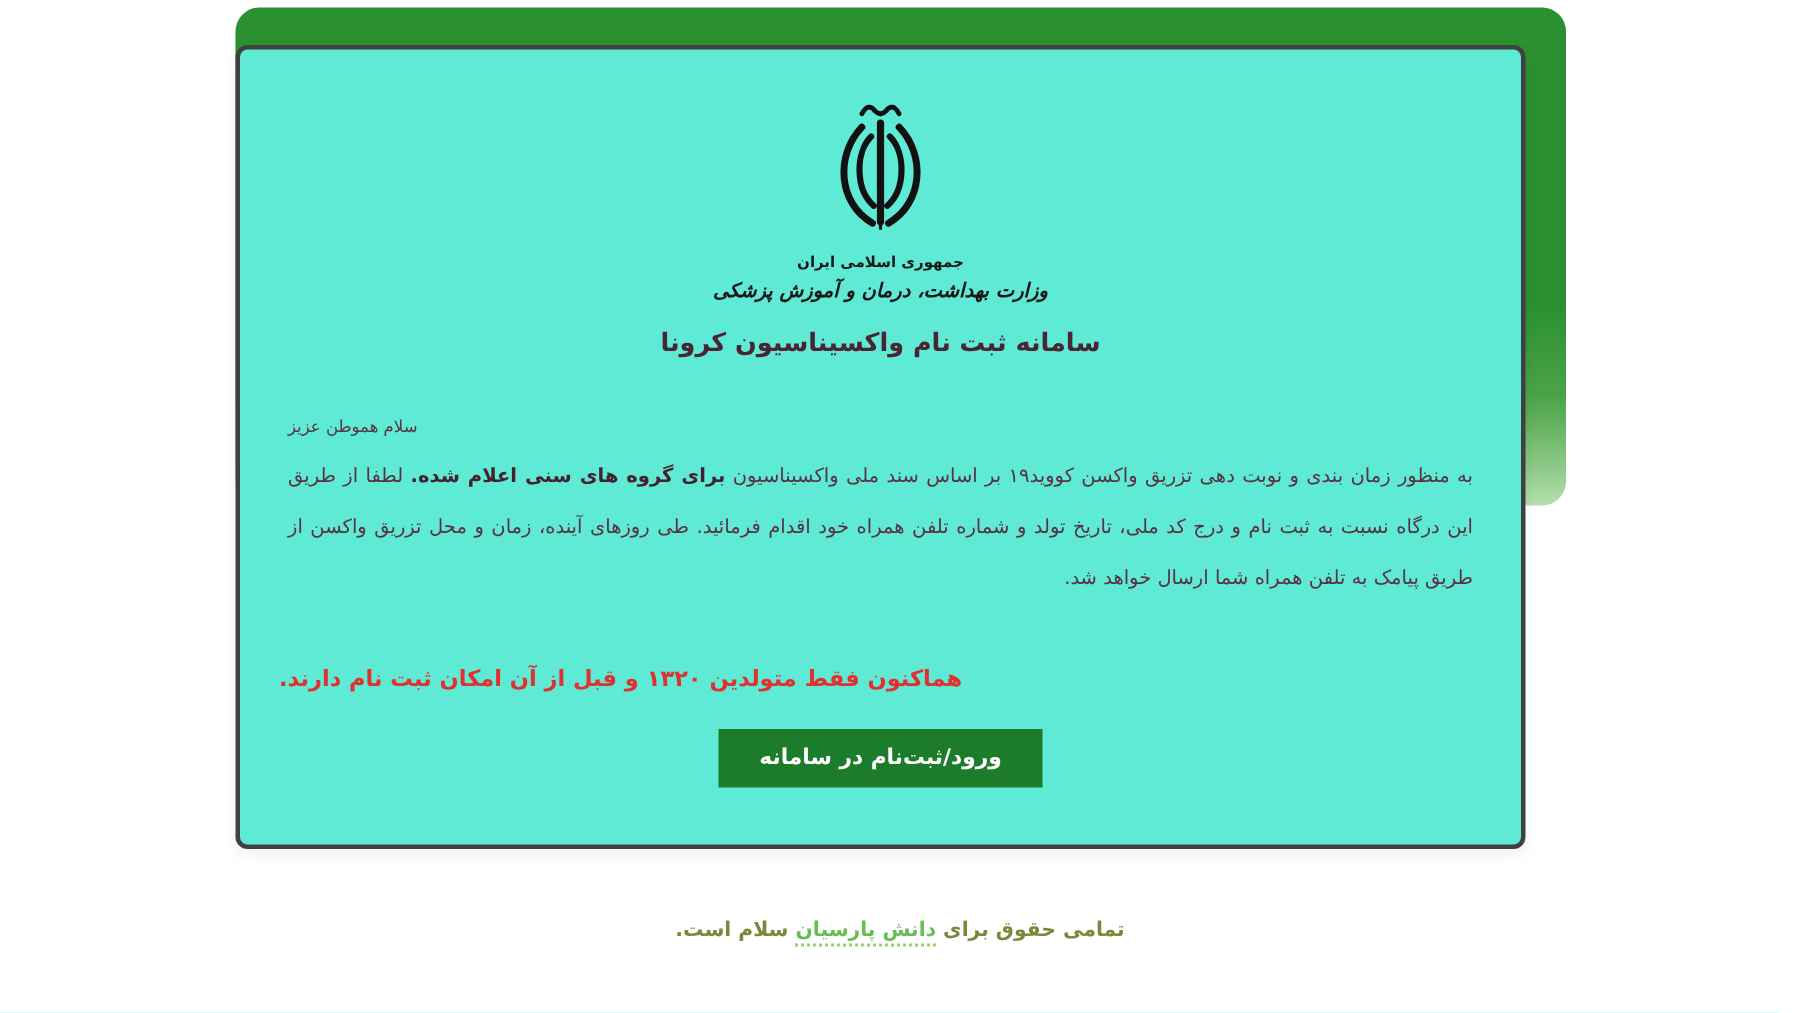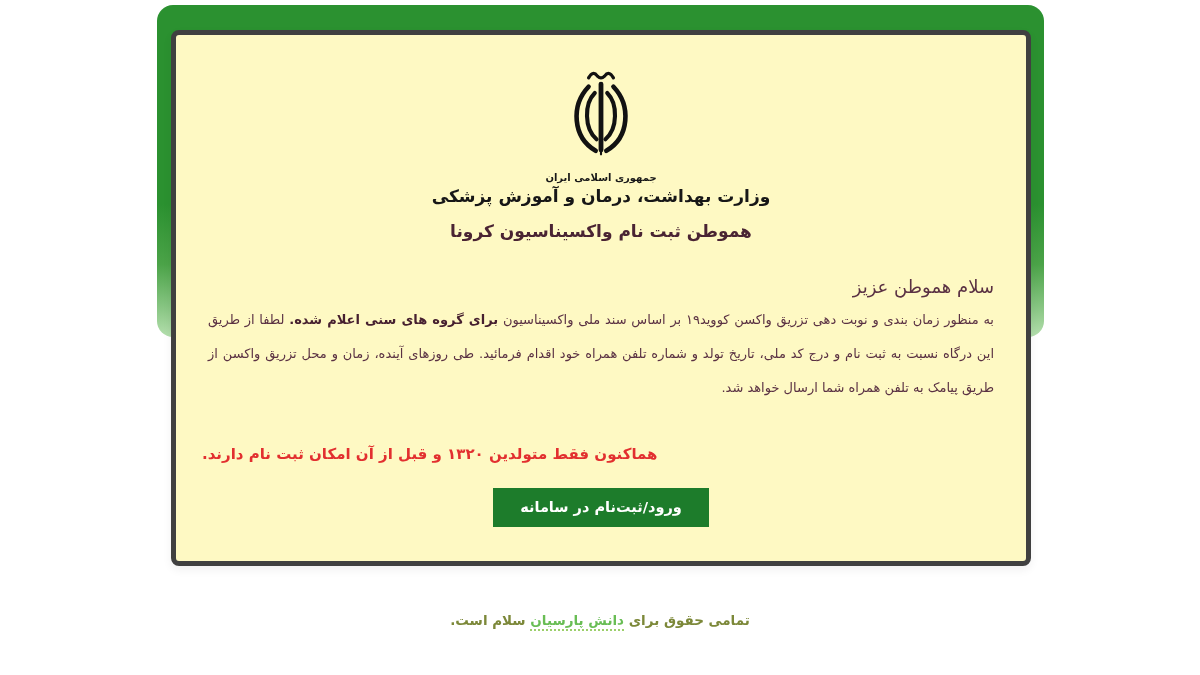--- a/index.html
+++ b/index.html
@@ -16,44 +16,44 @@
     direction:rtl;
   }
   
   .green-frame {
     position:absolute; left:157px; top:5px;
     width:887px; height:332px;
     border-radius:16px;
     background:linear-gradient(180deg,#2b9130 0%,#2b9130 60%,#4ba348 78%,#8cc887 92%,#b5dfae 100%);
   }
   .card {
-    position:absolute; left:171px; top:30px;
+    position:absolute; left:157px; top:30px;
     width:860px; height:536px;
-    background:#fef9c3;
-    border:5px solid #404040;
+    background:#5eead4;
+    border:3px solid #404040;
     border-radius:8px;
     box-shadow:0 4px 10px rgba(0,0,0,.06);
     padding:34px 26px 0;
     text-align:center;
   }
   .emblem-wrap { line-height:0; }
   .emblem-caption-1 {
     font-size:10px; font-weight:bold; color:#171717;
     line-height:14px; margin-top:6px;
   }
   .emblem-caption-2 {
-    font-size:17px; font-weight:bold; color:#171717;
-    line-height:17px; margin-top:3px;
+    font-size:13px; font-weight:bold; color:#171717;
+    line-height:17px; margin-top:3px;font-style:italic;
   }
   .title {
     font-size:17px; font-weight:bold; color:#4a2433;
     margin:14px 0 0; line-height:24px;
   }
   .greeting {
-    text-align:right; font-size:18px; color:#5a3143;
+    text-align:left; font-size:11px; color:#5a3143;
     margin:32px 6px 0; line-height:24px;
   }
   .body-text {
     direction:rtl; text-align:justify;
     font-size:13px; line-height:34px; color:#5a3143;
     margin:4px 6px 0;
   }
   .body-text .seg-bold { font-weight:bold; color:#46202f; }
   .warning {
     color:#e22f2f; font-weight:bold; font-size:15px;
@@ -101,21 +101,21 @@
         <path d="M43,27 C31,39 31,67 45,79" stroke-width="4.6"></path>
         <path d="M57,27 C69,39 69,67 55,79" stroke-width="4.6"></path>
 
         <path d="M36,20 C16,41 18,77 44,92" stroke-width="5.2"></path>
         <path d="M64,20 C84,41 82,77 56,92" stroke-width="5.2"></path>
       </svg>
       <div class="emblem-caption-1">جمهوری اسلامی ایران</div>
       <div class="emblem-caption-2">وزارت بهداشت، درمان و آموزش پزشکی</div>
     </div>
 
-    <h1 class="title">هموطن ثبت نام واکسیناسیون کرونا</h1>
+    <h1 class="title">سامانه ثبت نام واکسیناسیون کرونا</h1>
 
     <p class="greeting">سلام هموطن عزیز</p>
 
     <p class="body-text"><span>به منظور زمان بندی و نوبت دهی تزریق واکسن کووید۱۹ بر اساس سند ملی واکسیناسیون </span><span class="seg-bold">برای گروه های سنی اعلام شده.</span><span> لطفا از طریق این درگاه نسبت به ثبت نام و درج کد ملی، تاریخ تولد و شماره تلفن همراه خود اقدام فرمائید. طی روزهای آینده، زمان و محل تزریق واکسن از طریق پیامک به تلفن همراه شما ارسال خواهد شد.</span></p>
 
     <p class="warning">هماکنون فقط متولدین ۱۳۲۰ و قبل از آن امکان ثبت نام دارند.</p>
 
     <div class="btn-row">
       <button class="cta">ورود/ثبت‌نام در سامانه</button>
     </div>

